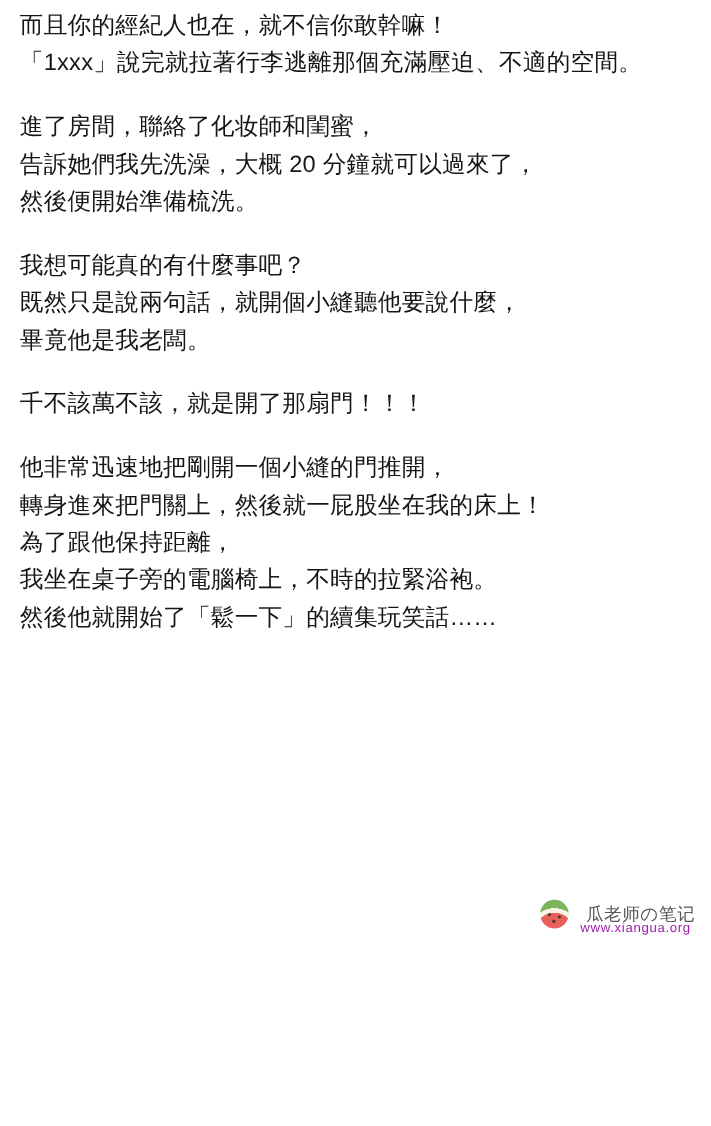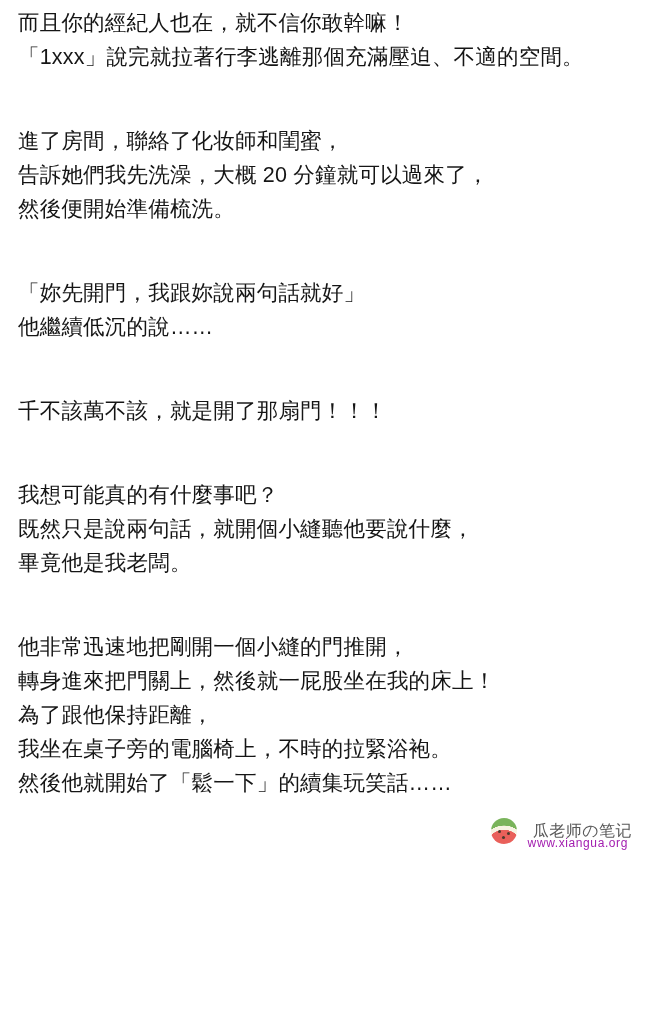--- a/index.html
+++ b/index.html
@@ -26,21 +26,21 @@
   .para {
     font-size: 21.5px;
     line-height: 34px;
     letter-spacing: 0.2px;
     white-space: pre-wrap;
     word-break: break-word;
     margin: 0;
     color: #151515;
   }
   .para + .para {
-    margin-top: 50px;
+    margin-top: 24px;
   }
   .watermark {
     position: absolute;
     right: 14px;
     bottom: 8px;
     display: flex;
     align-items: center;
     gap: 16px;
     opacity: 0.92;
     pointer-events: none;
@@ -82,26 +82,24 @@
 <body>
 
 <div class="page">
 
   <div class="body-text">
     <p class="para">而且你的經紀人也在，就不信你敢幹嘛！
 「1xxx」說完就拉著行李逃離那個充滿壓迫、不適的空間。</p>
     <p class="para">進了房間，聯絡了化妆師和閨蜜，
 告訴她們我先洗澡，大概 20 分鐘就可以過來了，
 然後便開始準備梳洗。</p>
-    <p class="para">「妳先開門，我跟妳說兩句話就好」
-他繼續低沉的說……</p>
-    <p class="para">千不該萬不該，就是開了那扇門！！！</p>
     <p class="para">我想可能真的有什麼事吧？
 既然只是說兩句話，就開個小縫聽他要說什麼，
 畢竟他是我老闆。</p>
+    <p class="para">千不該萬不該，就是開了那扇門！！！</p>
     <p class="para">他非常迅速地把剛開一個小縫的門推開，
 轉身進來把門關上，然後就一屁股坐在我的床上！
 為了跟他保持距離，
 我坐在桌子旁的電腦椅上，不時的拉緊浴袍。
 然後他就開始了「鬆一下」的續集玩笑話……</p>
   </div>
 
   <div class="watermark">
     <span class="wm-logo"></span>
     <span class="wm-text">瓜老师の笔记</span>

